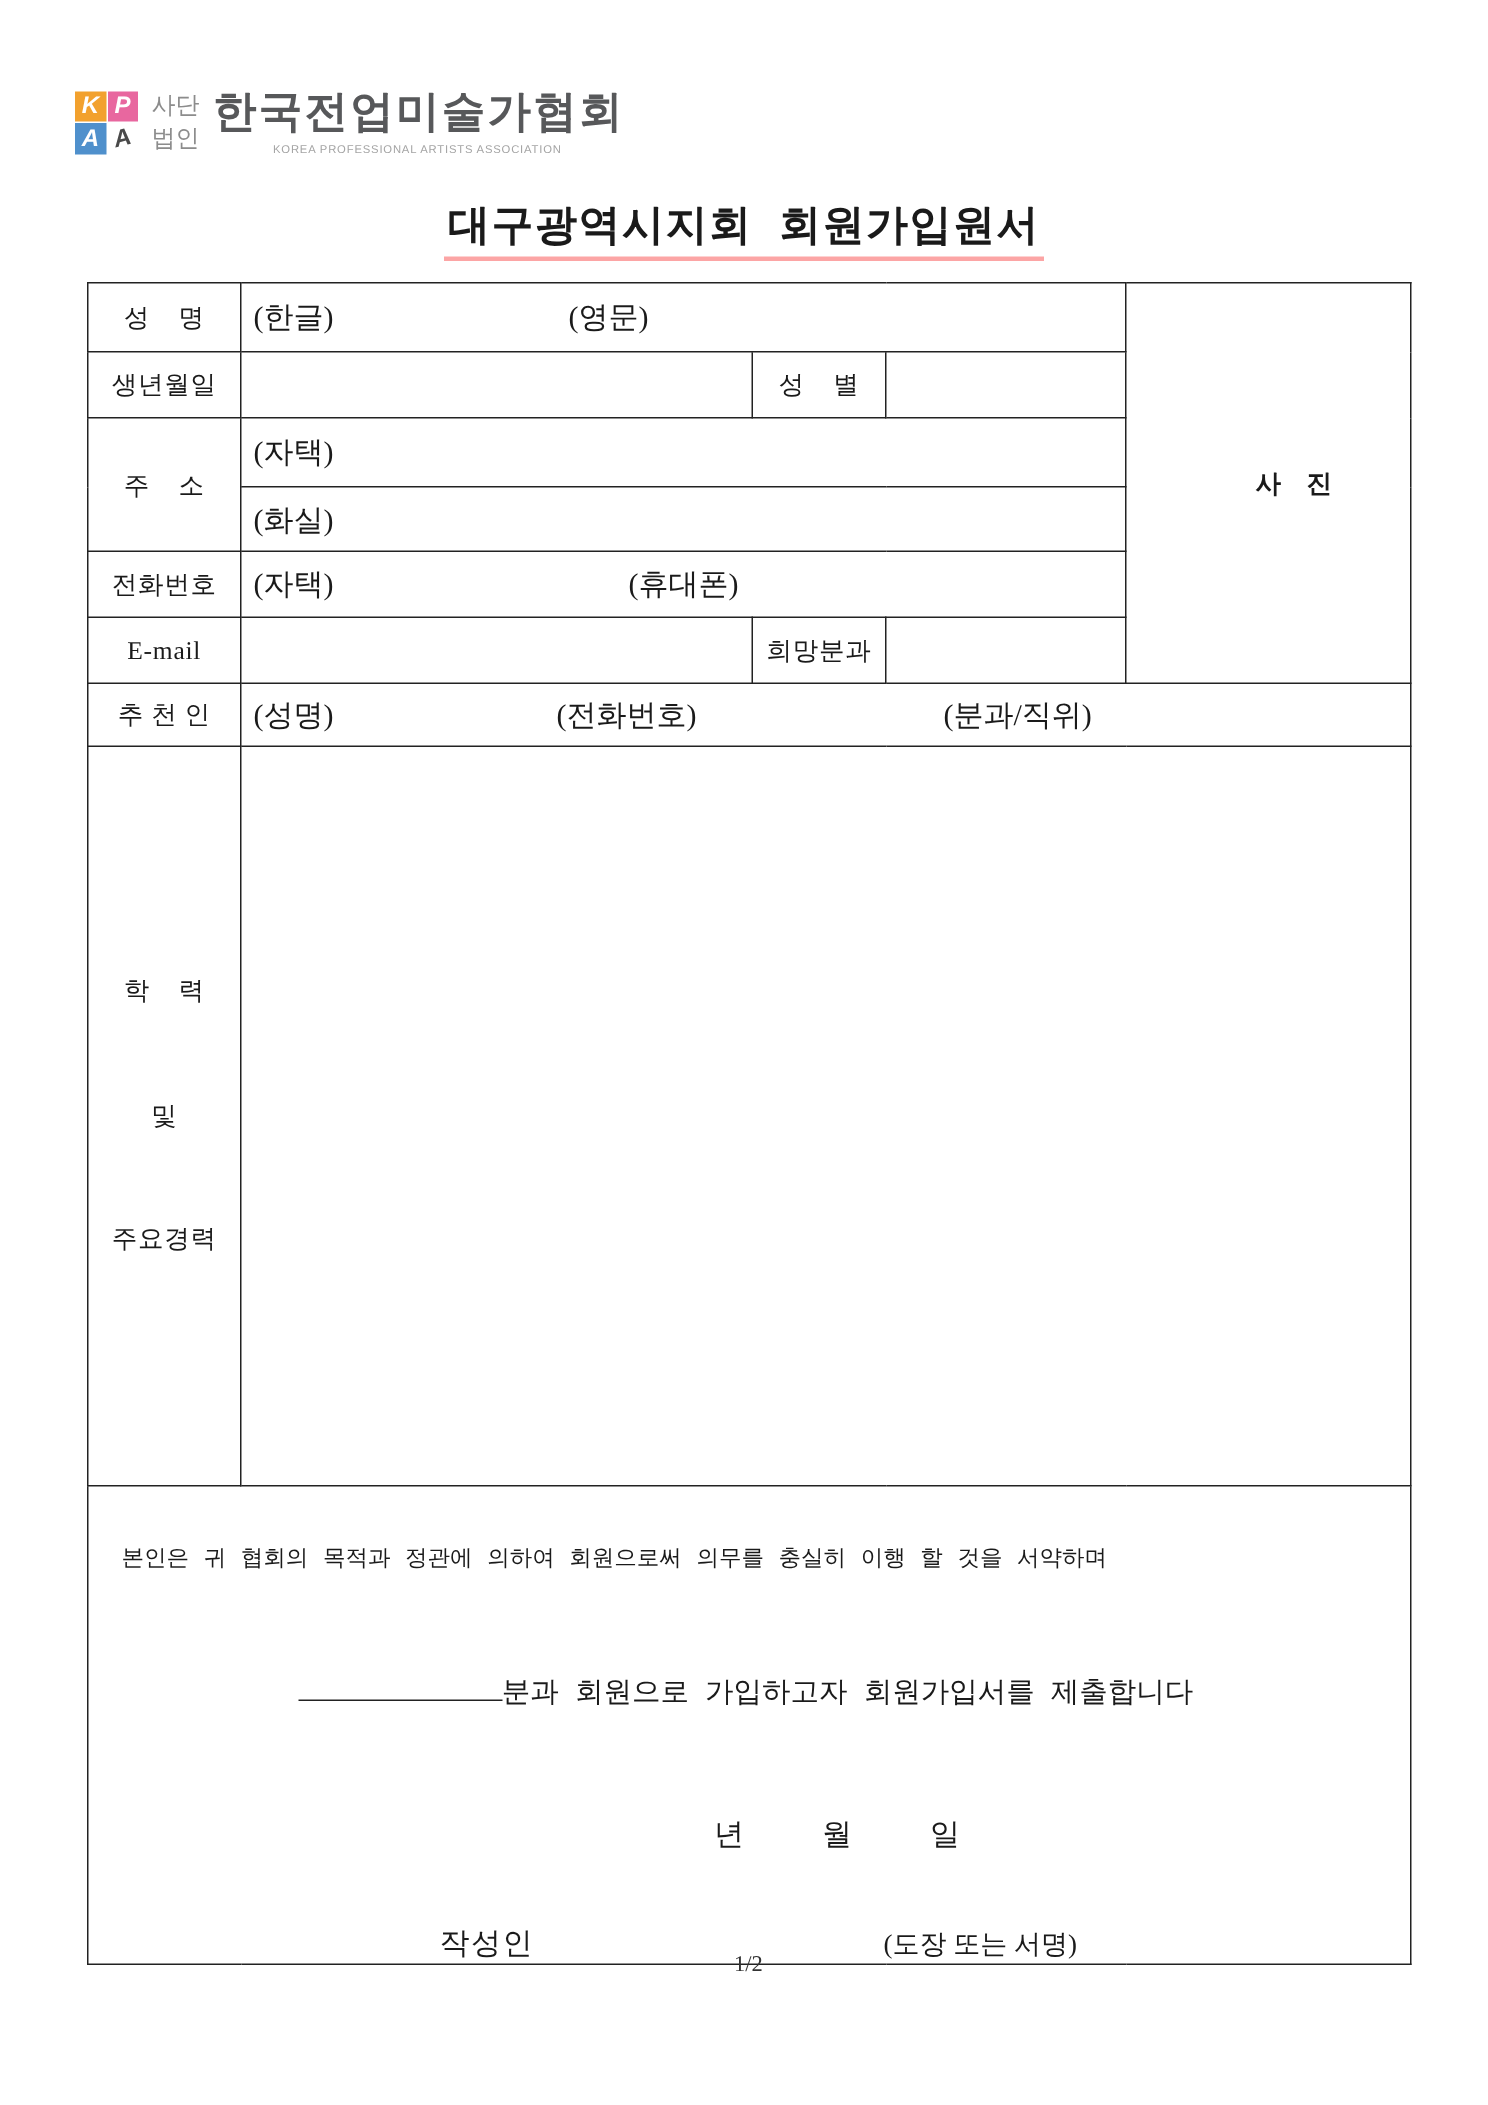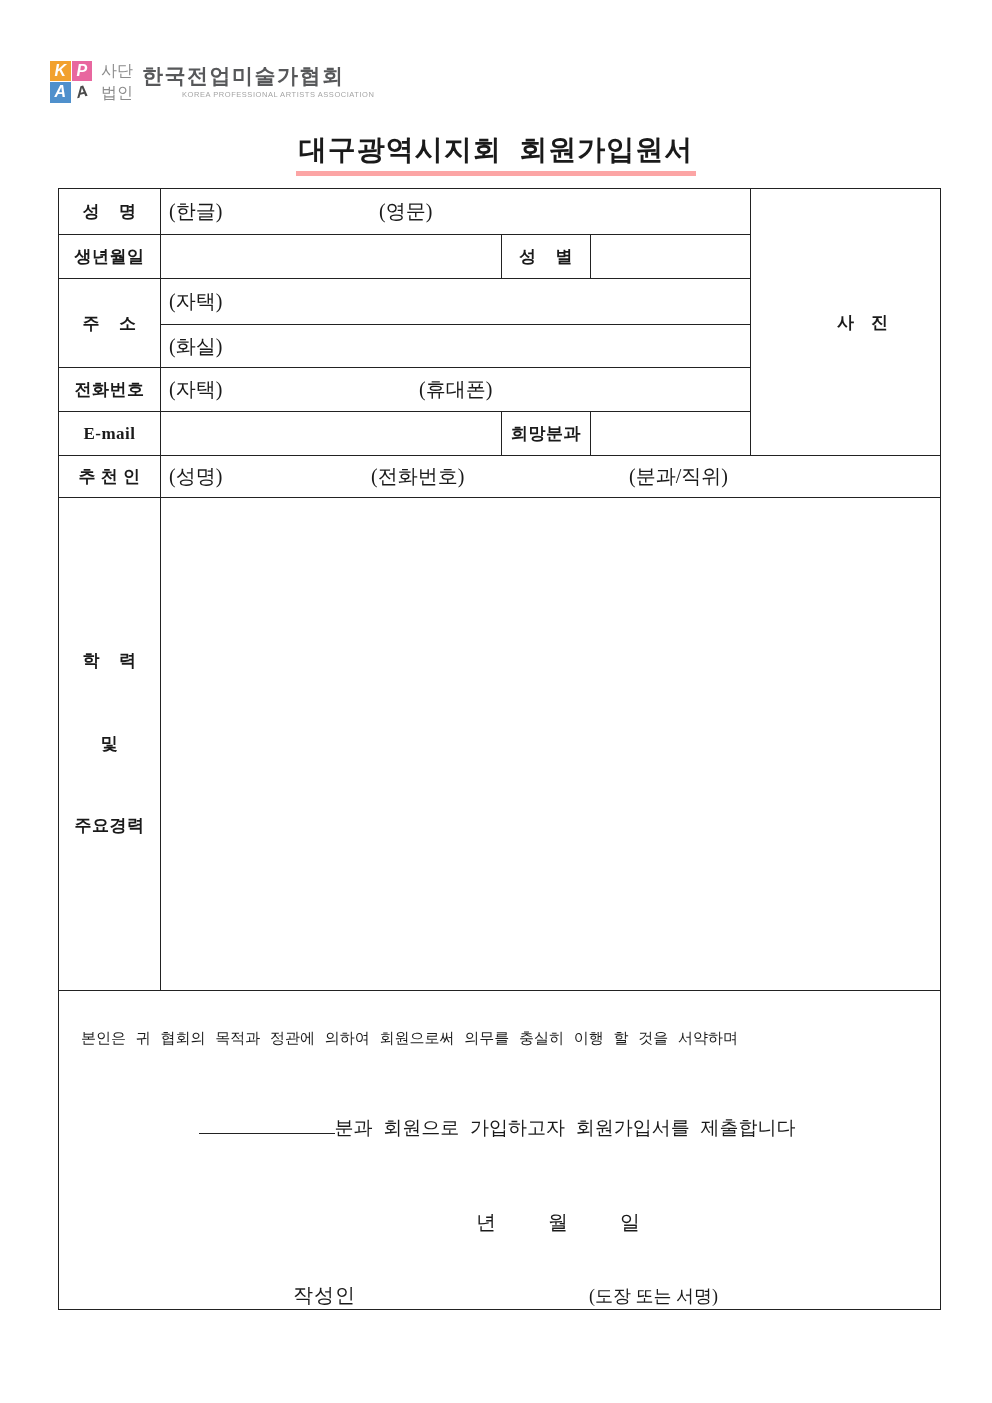--- a/index.html
+++ b/index.html
@@ -26,46 +26,46 @@
   .kpaa-blk.last { color: #4a4a4a; }
   .kpaa-blk.last span { transform: rotate(-14deg); display: inline-block; }
   .org-type {
     display: flex; flex-direction: column; justify-content: center;
     font-family: Liberation Serif, serif;
     font-size: 16px; line-height: 1.35; color: #8c8c8c; white-space: pre;
   }
   .org-names { display: flex; flex-direction: column; justify-content: center; }
   .org-kr {
     font-family: "Liberation Sans", sans-serif;
-    font-size: 21px; font-weight: bold; color: #57585a; letter-spacing: 1.5px; line-height: 1.1;
+    font-size: 29px; font-weight: bold; color: #57585a; letter-spacing: 1.5px; line-height: 1.1;
   }
   .org-en {
     font-family: "Liberation Sans", sans-serif;
     font-size: 7.5px; color: #a4a4a4; letter-spacing: 0.55px; margin-top: 3px; padding-left: 40px;
   }
 
   
   .title-wrap { position: absolute; top: 131px; left: 0; width: 100%; text-align: center; }
   .doc-title {
     display: inline-block;
     font-family: "Liberation Sans", sans-serif;
     font-size: 28px; font-weight: bold; letter-spacing: 1px;
-    border-bottom: 5px solid #fca5a5; padding: 0 3px 2px 3px;
+    border-bottom: 3px solid #fca5a5; padding: 0 3px 2px 3px;
     white-space: pre;
   }
 
   
   table.form {
     position: absolute; left: 58px; top: 188px;
     width: 882px;
     border-collapse: collapse; table-layout: fixed;
   }
   table.form td { border: 1.5px solid #222; vertical-align: middle; }
   td.lbl {
-    text-align: center; font-weight: bold; font-size: 17px;
+    text-align: center; font-weight: normal; font-size: 17px;
     letter-spacing: 0.5px; white-space: pre; padding: 1px 2px;
   }
   td.val { padding-left: 8px; font-size: 15px; }
   .ph { display: inline-block; font-size: 20px; color: #1a1a1a; white-space: pre; }
   .w210 { width: 210px; } .w250 { width: 250px; }
   .w202 { width: 202px; } .w258 { width: 258px; }
   td.photo { text-align: center; font-size: 17px; font-weight: bold; white-space: pre; }
   td.career-lbl div { line-height: 1.1; text-align: center; }
   td.career-lbl .mid { margin: 24px 0; }
 
@@ -204,14 +204,15 @@
         </div>
         <div class="decl-writer">
           <span class="writer">작성인</span>
           <span class="seal">(도장 또는 서명)</span>
         </div>
       </td>
     </tr>
   </tbody>
     </table>
 
+  <div class="footer">1/2</div>
 
 </div>
 
 </body></html>

